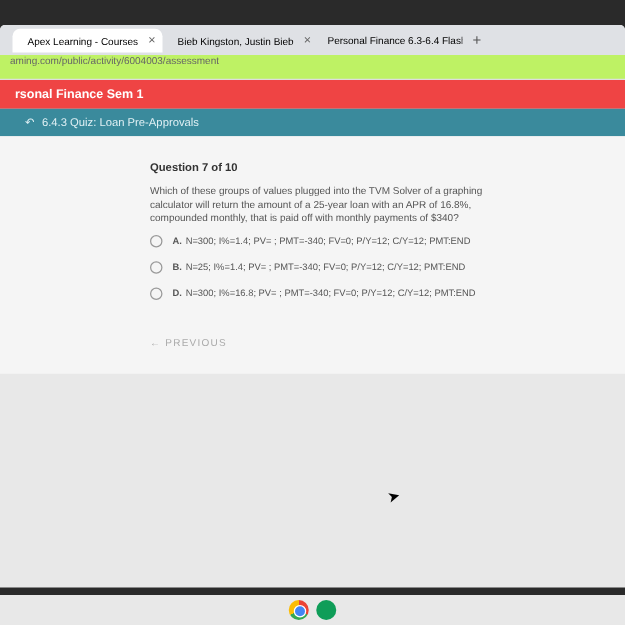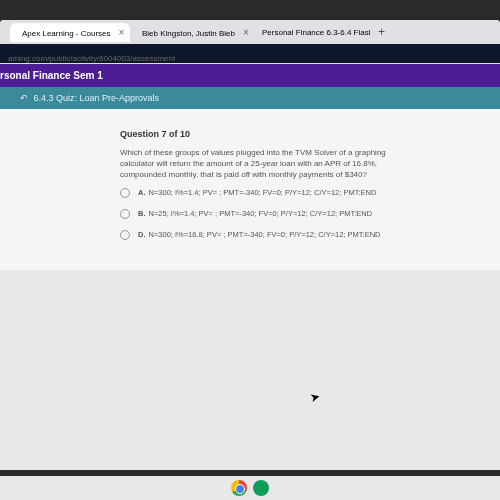--- a/index.html
+++ b/index.html
@@ -7,22 +7,22 @@
     .screen { position: absolute; top: 20px; left: 0; right: 0; bottom: 30px; background: #e8e8e8; border-radius: 4px 4px 0 0; overflow: hidden; }
     .tabs { display: flex; background: #dfe1e5; height: 24px; align-items: center; padding-left: 10px; font-size: 8px; }
     .tab { display: flex; align-items: flex-end; padding: 4px 8px; margin-right: 0; border-radius: 6px 6px 0 0; gap: 4px; white-space: nowrap; overflow: hidden; max-width: 120px; }
     .tab.active { background: #fff; }
     .tab-ico { width: 10px; height: 10px; border-radius: 2px; display: inline-block; }
     .ico-blue { background: #4285f4; }
     .ico-red { background: #ff0000; }
     .ico-teal { background: #1a9e8c; border-radius: 50%; }
     .tab-x { color: #666; font-size: 10px; margin-left: 4px; }
     .plus { padding: 0 8px; color: #555; font-size: 12px; }
-    .urlbar { background: #0f172a; height: 20px; display: flex; align-items: flex-end; padding: 0 8px; font-size: 8px; color: #666; border-bottom: 1px solid #ddd; }
-    .header { background: #4c1d95; color: #fff; padding: 6px 0; font-size: 10px; font-weight: bold; }
+    .urlbar { background: #bef264; height: 20px; display: flex; align-items: flex-start; padding: 0 8px; font-size: 8px; color: #666; border-bottom: 1px solid #ddd; }
+    .header { background: #ef4444; color: #fff; padding: 6px 12px; font-size: 10px; font-weight: bold; }
     .subhead { background: #3a8a9c; color: #e0f0f4; padding: 6px 20px; font-size: 9px; display: flex; align-items: flex-start; gap: 6px; }
     .content { background: #f5f5f5; padding: 20px 100px 20px 120px; }
     .question { font-size: 9px; color: #333; }
     .qtitle { font-weight: bold; margin-bottom: 8px; font-size: 9px; }
     .qtext { color: #555; margin-bottom: 6px; line-height: 1.4; font-size: 8px; }
     .option { display: flex; align-items: flex-end; gap: 8px; margin-bottom: 10px; font-size: 7.5px; color: #555; line-height: 1.3; }
     .radio { width: 10px; height: 10px; border: 1px solid #999; border-radius: 50%; flex-shrink: 0; margin-top: 1px; }
     .opt-label { font-weight: bold; margin-right: 3px; }
     .prev { color: #aaa; font-size: 8px; margin-top: 30px; letter-spacing: 1px; }
     .cursor { position: absolute; top: 370px; left: 310px; font-size: 12px; color: #000; transform: rotate(-15deg); }
@@ -74,20 +74,21 @@
         <span><span class="opt-label">A.</span><span>N=300; I%=1.4; PV= ; PMT=-340; FV=0; P/Y=12; C/Y=12; PMT:END</span></span>
       </div>
       <div class="option">
         <span class="radio"></span>
         <span><span class="opt-label">B.</span><span>N=25; I%=1.4; PV= ; PMT=-340; FV=0; P/Y=12; C/Y=12; PMT:END</span></span>
       </div>
       <div class="option">
         <span class="radio"></span>
         <span><span class="opt-label">D.</span><span>N=300; I%=16.8; PV= ; PMT=-340; FV=0; P/Y=12; C/Y=12; PMT:END</span></span>
       </div>
+      <div class="prev">← PREVIOUS</div>
     </div>
   </div>
   <div class="cursor">➤</div>
 </div>
 <div class="taskbar">
   <span class="tb-ico chrome"></span>
   <span class="tb-ico green"></span>
 </div>
 
 </body></html>

